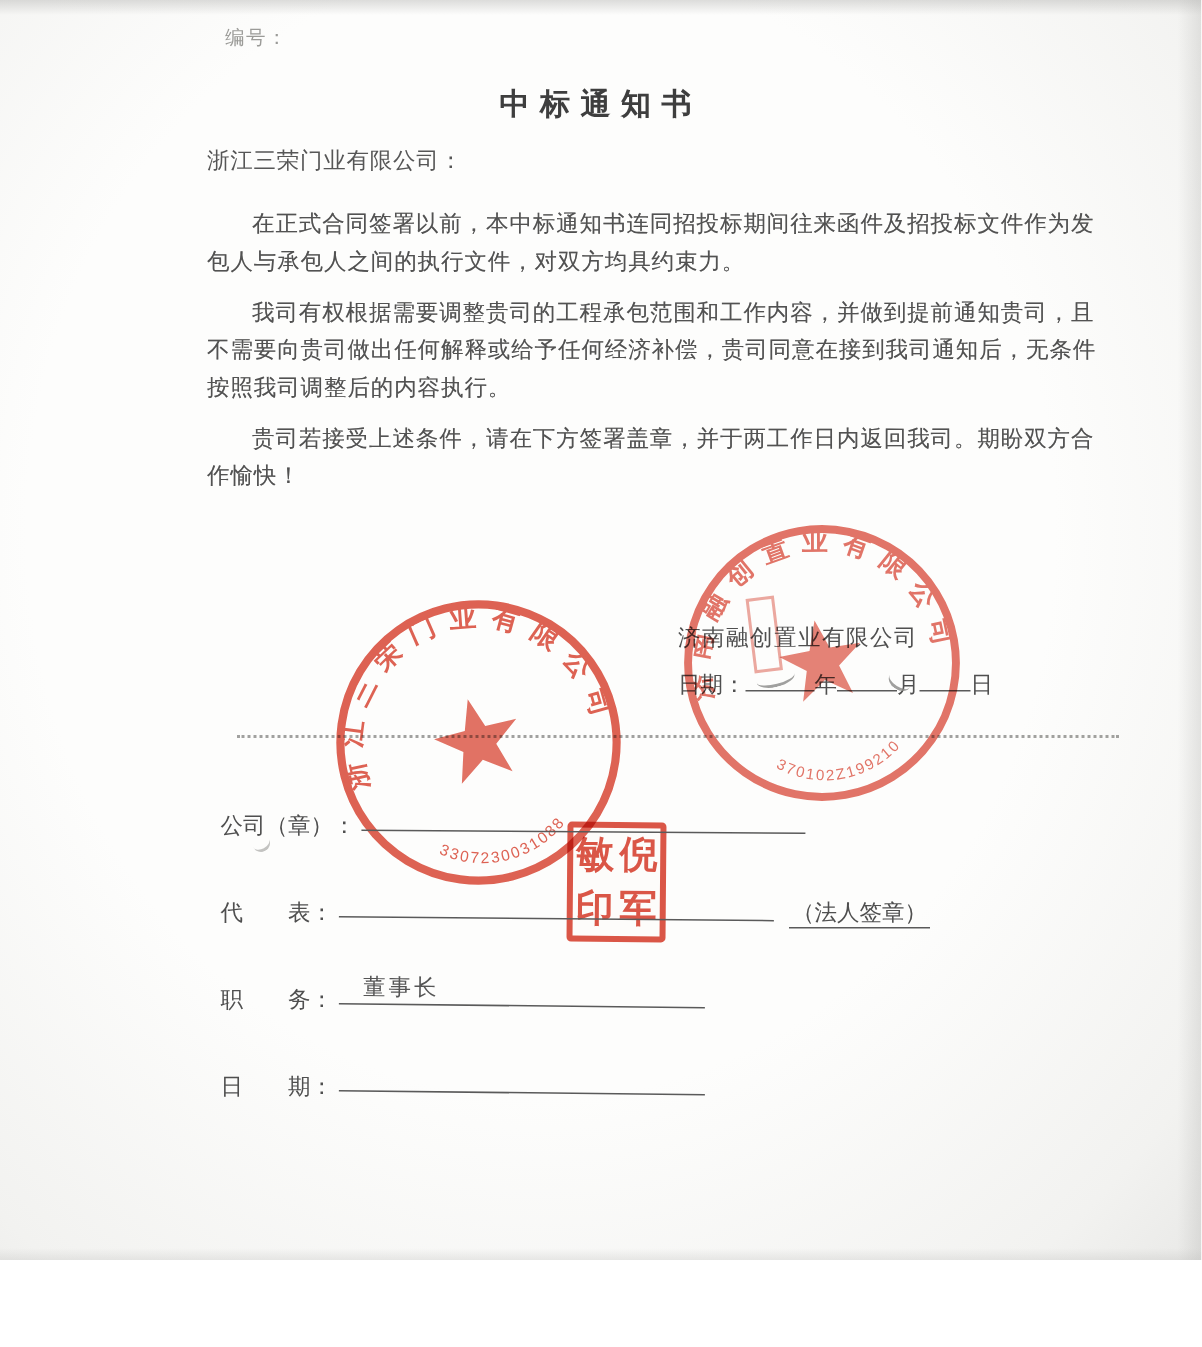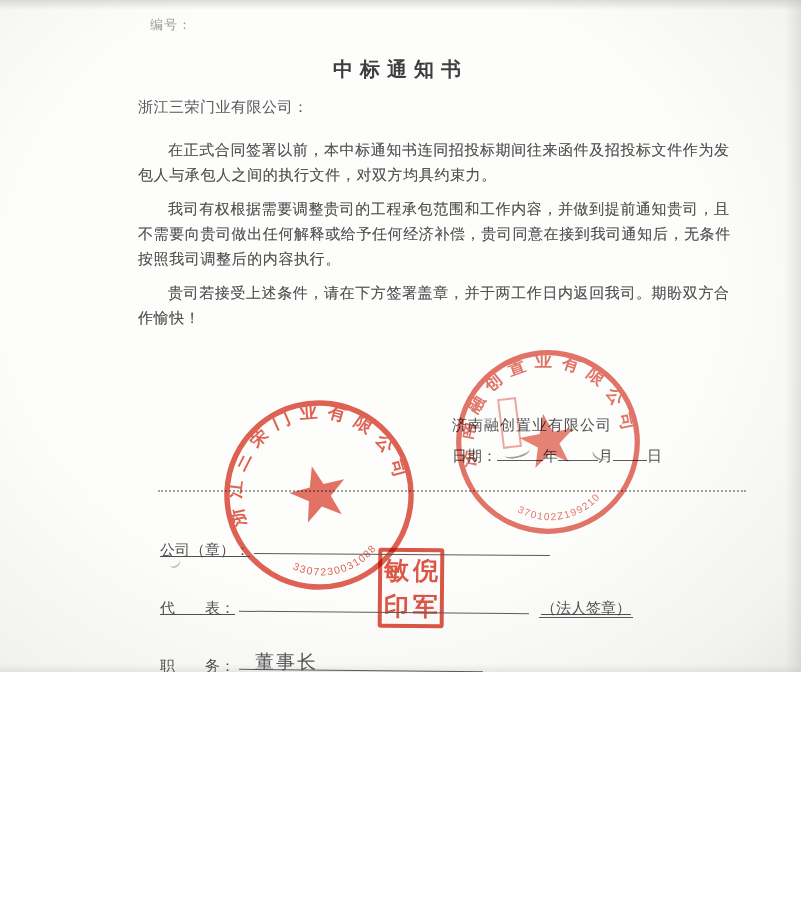--- a/index.html
+++ b/index.html
@@ -1,17 +1,17 @@
 <!DOCTYPE html>
 <html><head>
 <meta charset="utf-8">
 <style>
   html,body{margin:0;padding:0;background:#ffffff;}
   .page{
-    position:relative; width:801px; height:672px; overflow:hidden;
+    position:relative; width:801px; height:840px; overflow:hidden;
     background:
       radial-gradient(ellipse at 45% 42%, #fdfdfc 55%, #f2f2f0 88%, #e9e9e7 100%);
     font-family:"Liberation Serif","DejaVu Serif",serif;
     color:#4e4e4e;
   }
   
   .edge-top{position:absolute;left:0;top:0;width:100%;height:10px;
     background:linear-gradient(to bottom, rgba(180,180,178,.45), rgba(180,180,178,0));}
   .edge-right{position:absolute;right:0;top:0;width:16px;height:100%;
     background:linear-gradient(to left, rgba(185,185,183,.35), rgba(185,185,183,0));}
@@ -36,27 +36,27 @@
   .num-inline{font-family:"Liberation Sans","DejaVu Sans",sans-serif;}
 
   .issuer-company{position:absolute;left:452px;top:416px;font-size:15px;color:#4f4f4f;letter-spacing:1px;}
   .issuer-date{position:absolute;left:452px;top:447px;font-size:15px;color:#4f4f4f;}
   .issuer-date .blank{height:13px;}
   .bd1{width:46px;} .bd2{width:40px;} .bd3{width:34px;}
 
   .dashline{position:absolute;left:158px;top:490px;width:588px;height:0;
     border-bottom:2px dotted #8b8b88;opacity:.8;}
 
-  .form-row{position:absolute;left:160px;font-size:15px;color:#4f4f4f;white-space:nowrap;text-decoration:underline;}
+  .form-row{position:absolute;left:147px;font-size:15px;color:#4f4f4f;white-space:nowrap;}
   .form-row .line{display:inline-block;position:relative;border-bottom:1px solid #5a5a5a;height:16px;vertical-align:baseline;margin-left:4px;}
   .line-company{width:296px;transform:rotate(.4deg);}
   .line-rep{width:290px;transform:rotate(.5deg);}
   .line-pos{width:244px;transform:rotate(.6deg);}
   .line-date{width:244px;transform:rotate(.6deg);}
-  .fill-value{position:absolute;left:16px;top:-4px;font-size:19px;color:#555;letter-spacing:2px;}
+  .fill-value{position:absolute;left:16px;top:-4px;font-size:15px;color:#555;letter-spacing:2px;}
   .legal-note{margin-left:10px;border-bottom:1px solid #5a5a5a;padding:0 2px 1px 2px;}
   .row-company{top:538px;} .row-rep{top:596px;text-align:center;} .row-pos{top:654px;} .row-date{top:712px;}
 
   
   .seal{position:absolute;mix-blend-mode:multiply;opacity:.82;}
   .seal-left{left:220px;top:396px;transform:rotate(-14deg);}
   .seal-right{left:452px;top:346px;transform:rotate(-10deg);opacity:.72;}
   .seal svg{display:block;}
 
   

